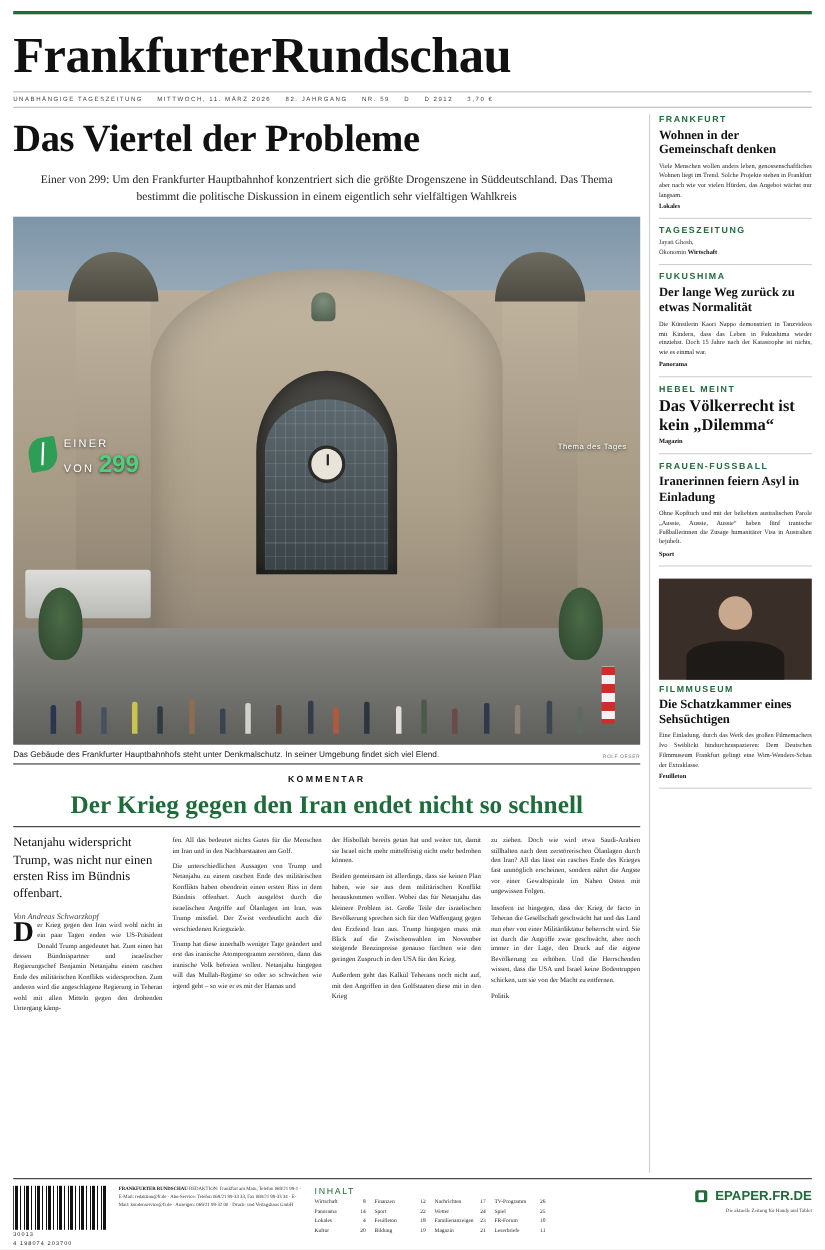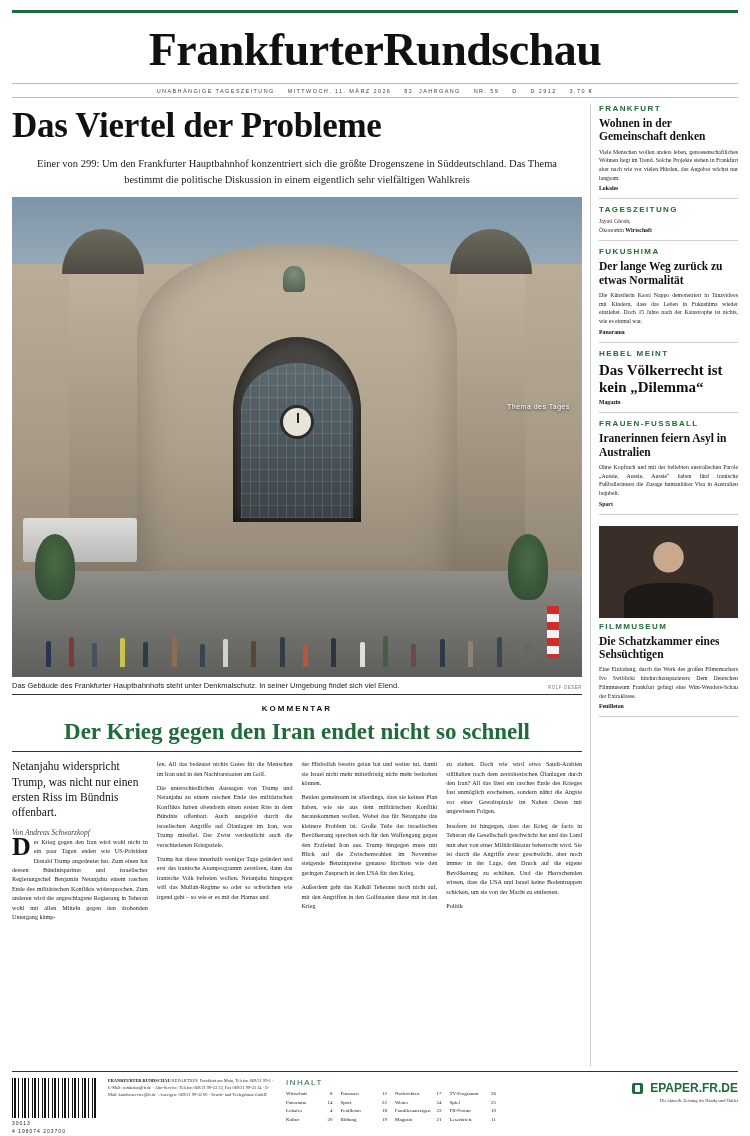--- a/index.html
+++ b/index.html
@@ -14,21 +14,21 @@
     position: relative;
     width: 750px; height: 1136px;
     background: #fff;
     padding: 10px 12px 8px 12px;
   }
 
   
   .masthead {
     border-top: 3px solid #1f6b3a;
     padding-top: 14px;
-    text-align: center;
+    text-align: left;
   }
   .masthead-title {
     font-family: "Liberation Serif", serif;
     font-weight: bold;
     font-size: 46px;
     letter-spacing: -0.5px;
     line-height: 1;
     color: #111;
   }
   .masthead-sub {
@@ -360,20 +360,28 @@
           <span class="p" style="left:51%; height:24px; background:#b0593f;"></span>
           <span class="p" style="left:56%; height:29px; background:#2e3440;"></span>
           <span class="p" style="left:61%; height:25px; background:#e0ded6;"></span>
           <span class="p" style="left:65%; height:31px; background:#4c5a4a;"></span>
           <span class="p" style="left:70%; height:23px; background:#6b4a4a;"></span>
           <span class="p" style="left:75%; height:28px; background:#30384a;"></span>
           <span class="p" style="left:80%; height:26px; background:#8b8378;"></span>
           <span class="p" style="left:85%; height:30px; background:#3d4550;"></span>
           <span class="p" style="left:90%; height:24px; background:#5f6b62;"></span>
         </div>
+        <div class="einer-badge">
+          <span class="einer-leaf"></span>
+          <span>
+            <span class="einer-txt-1">EINER</span><br>
+            <span class="einer-txt-1">VON</span>
+            <span class="einer-txt-2">299</span>
+          </span>
+        </div>
         <div class="thema-tag">Thema des Tages</div>
       </div>
 
       <div class="caption">
         <span>Das Gebäude des Frankfurter Hauptbahnhofs steht unter Denkmalschutz. In seiner Umgebung findet sich viel Elend.</span>
         <span class="credit">ROLF OESER</span>
       </div>
 
       <div class="kommentar-label">KOMMENTAR</div>
       <div class="kommentar-head">Der Krieg gegen den Iran endet nicht so schnell</div>
@@ -431,21 +439,21 @@
       </div>
 
       <div class="rail-item">
         <div class="rail-kicker">HEBEL MEINT</div>
         <div class="rail-head rail-big">Das Völkerrecht ist kein „Dilemma“</div>
         <div class="rail-src"><span class="rail-ressort">Magazin</span></div>
       </div>
 
       <div class="rail-item">
         <div class="rail-kicker">FRAUEN-FUSSBALL</div>
-        <div class="rail-head">Iranerinnen feiern Asyl in Australien</div>
+        <div class="rail-head">Iranerinnen feiern Asyl in Einladung</div>
         <div class="rail-text">Ohne Kopftuch und mit der beliebten australischen Parole „Aussie, Aussie, Aussie“ haben fünf iranische Fußballerinnen die Zusage humanitärer Visa in Australien bejubelt.</div>
         <div class="rail-src"><span class="rail-ressort">Sport</span></div>
       </div>
 
       <div class="rail-item">
         <div class="portrait"></div>
         <div class="rail-kicker">FILMMUSEUM</div>
         <div class="rail-head">Die Schatzkammer eines Sehsüchtigen</div>
         <div class="rail-text">Eine Einladung, durch das Werk des großen Filmemachers Ivo Swiblicki hindurchzuspazieren: Dem Deutschen Filmmuseum Frankfurt gelingt eine Wim-Wenders-Schau der Extraklasse.</div>
         <div class="rail-src"><span class="rail-ressort">Feuilleton</span></div>

